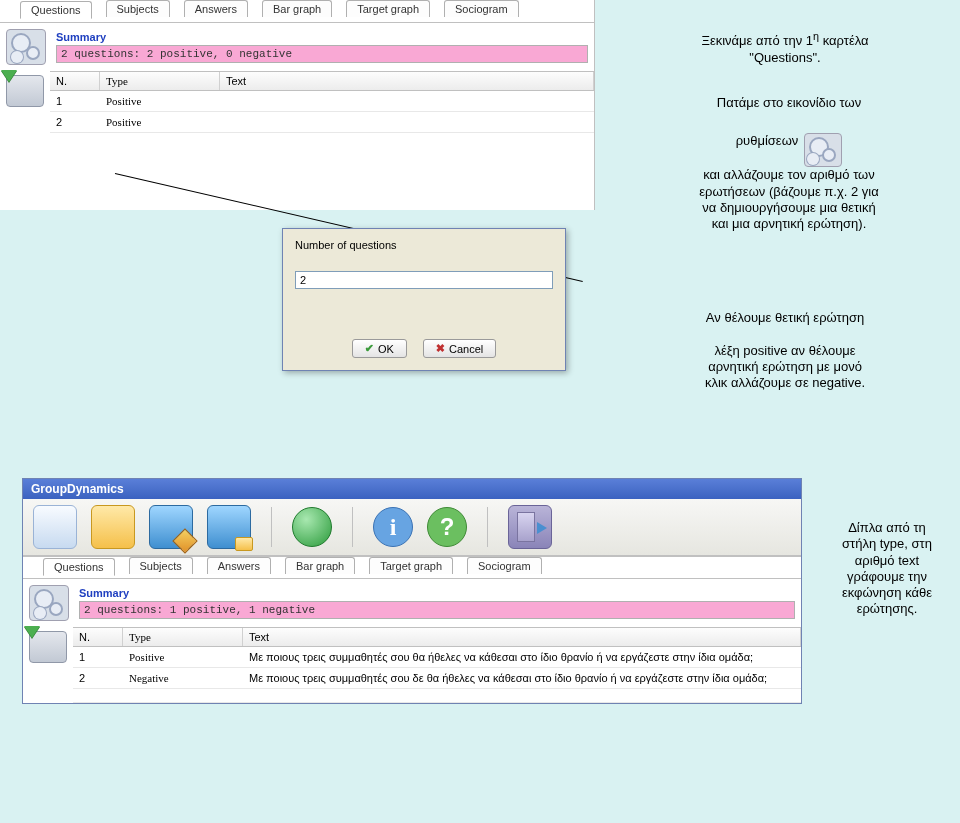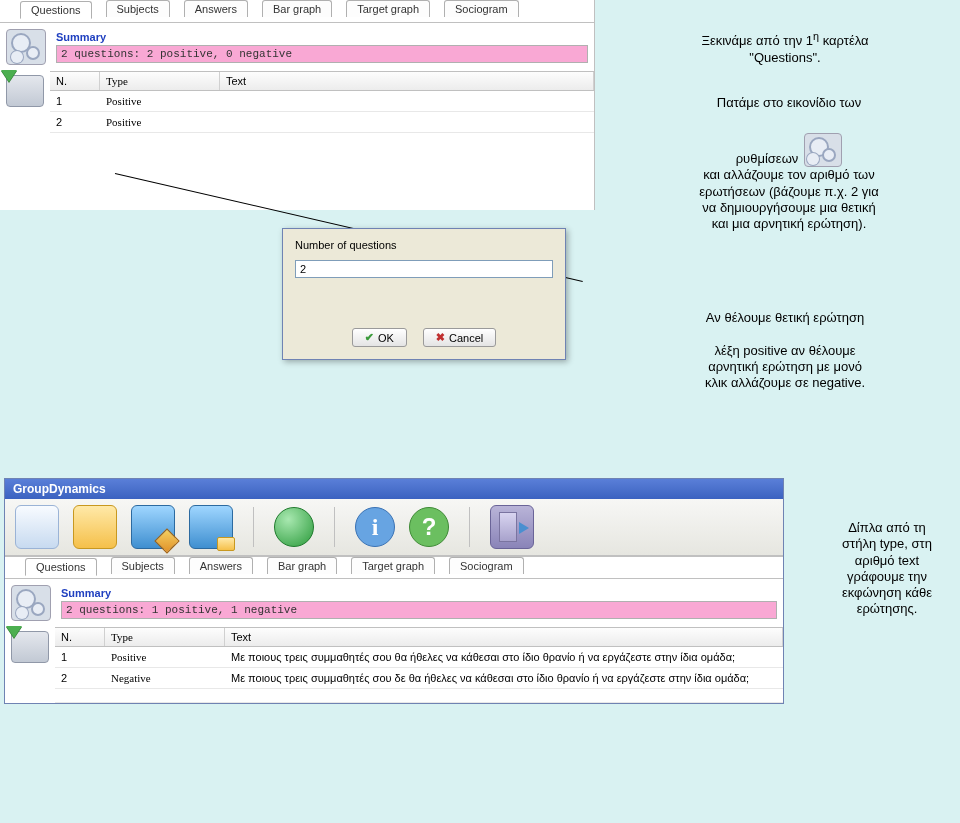--- a/index.html
+++ b/index.html
@@ -175,21 +175,21 @@
     background: #e06050;
     border: 1px solid #a03020;
     color: #fff;
     font-size: 11px;
     line-height: 12px;
     text-align: center;
     border-radius: 2px;
     cursor: pointer;
   }
   .dlg-body { padding: 10px 12px 12px; }
-  .dlg-label { font-size: 11px; margin-bottom: 9px; }
+  .dlg-label { font-size: 11px; margin-bottom: 20px; }
   .dlg-input {
     width: 100%;
     border: 1px solid #7f9db9;
     padding: 2px 4px;
     font-size: 11px;
     background: #fff;
   }
   .dlg-buttons {
     display: flex;
     justify-content: center;
@@ -290,21 +290,21 @@
     content:''; position:absolute; right:4px; top:16px;
     width:0;height:0;
     border-top:6px solid transparent;
     border-bottom:6px solid transparent;
     border-left:10px solid #4a8fd0;
   }
 
   
   .app2-wrap {
     position: absolute;
-    left: 4px;
+    left: 22px;
     top: 478px;
     width: 780px;
     background: #fff;
     border: 1px solid #6f83b3;
   }
   .app2-title {
     background: linear-gradient(#5a7fd8,#3b62c0);
     color: #fff;
     font-weight: bold;
     padding: 3px 8px;
@@ -374,21 +374,21 @@
     </div>
   </div>
 </div>
 
 <div class="annot" style="left:625px; top:30px; width:320px; text-align:center;">
   <span>Ξεκινάμε από την 1</span><sup>η</sup><span> καρτέλα</span><br>
   <span>"Questions".</span>
 </div>
 <div class="annot" style="left:629px; top:95px; width:320px;">
   <div style="text-align:center;"><span>Πατάμε στο εικονίδιο των</span></div>
-  <div style="display:flex; align-items:flex-end; justify-content:center; gap:6px; margin-top:22px;">
+  <div style="display:flex; align-items:flex-start; justify-content:center; gap:6px; margin-top:22px;">
     <span>ρυθμίσεων</span>
     <span class="gauge" style="width:38px;height:34px;"></span>
   </div>
   <div style="text-align:center;">
     <span>και αλλάζουμε τον αριθμό των</span><br>
     <span>ερωτήσεων (βάζουμε π.χ. 2 για</span><br>
     <span>να δημιουργήσουμε μια θετική</span><br>
     <span>και μια αρνητική ερώτηση).</span>
   </div>
 </div>

